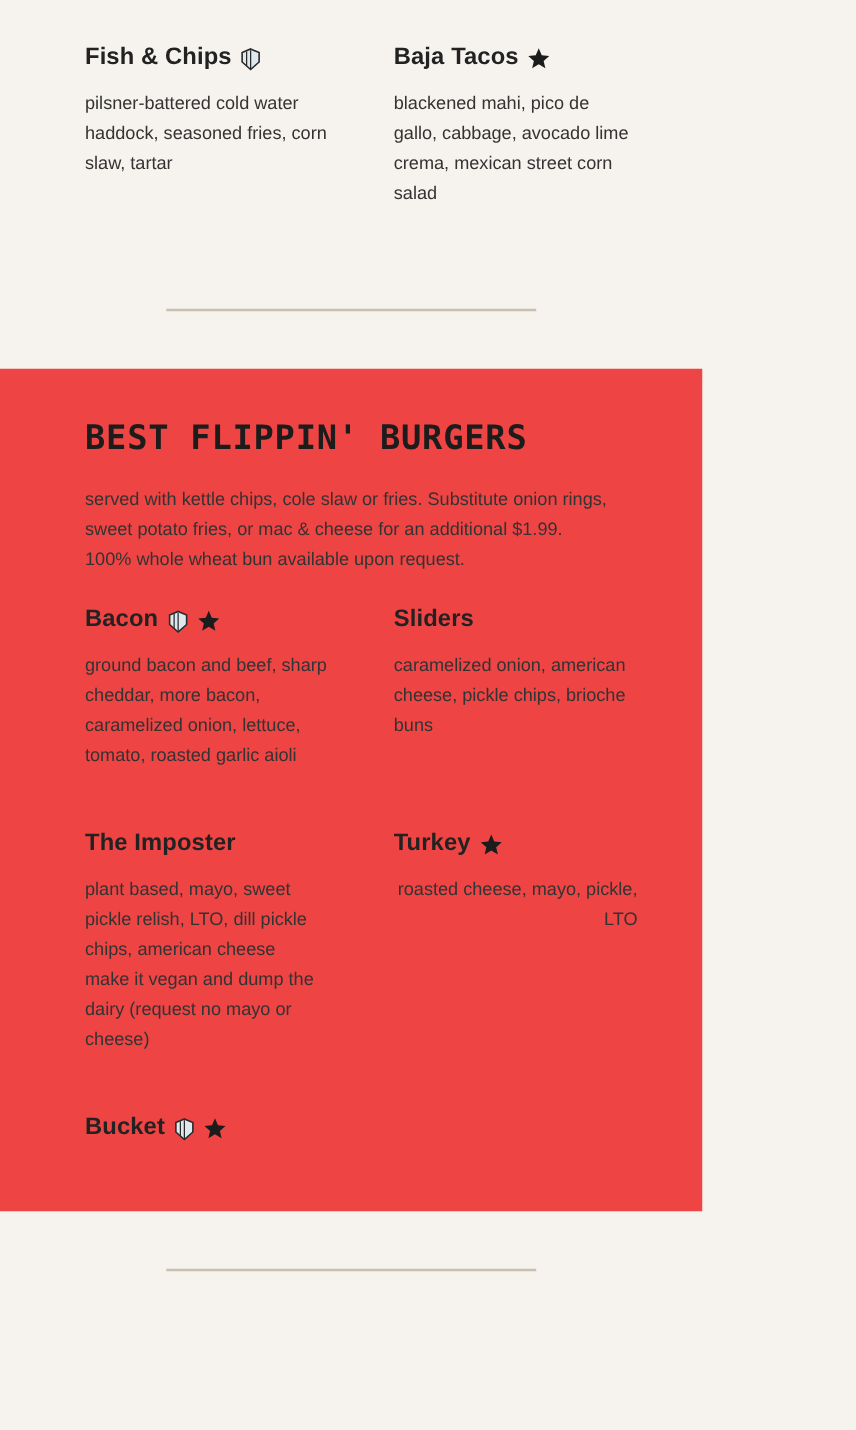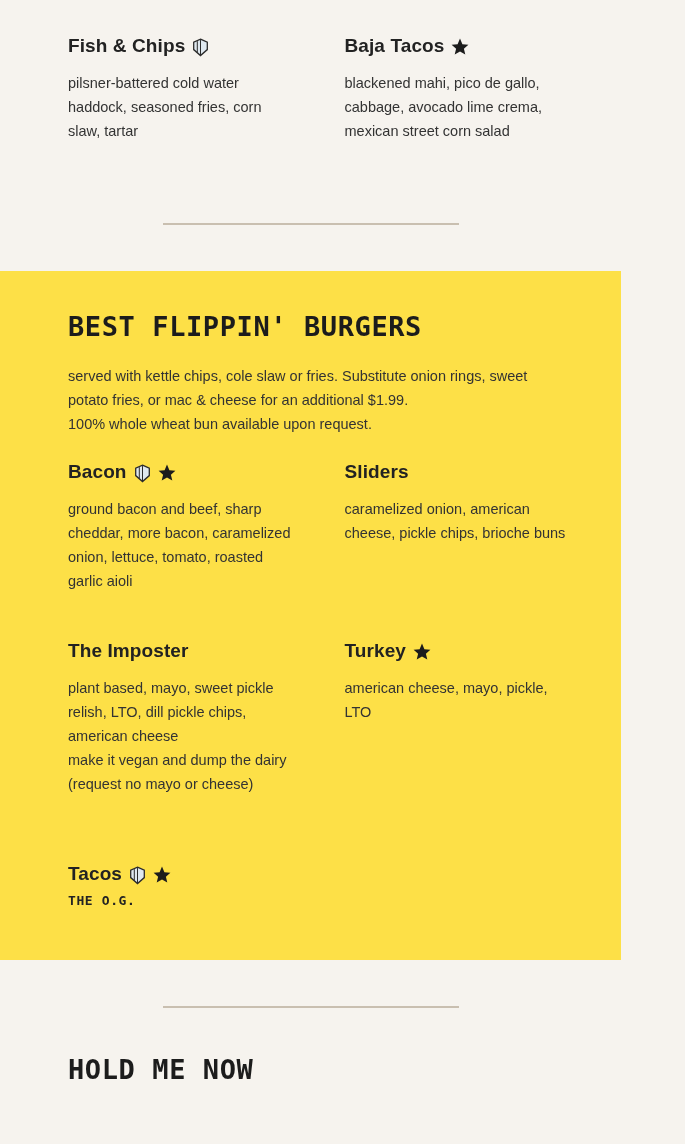--- a/index.html
+++ b/index.html
@@ -9,21 +9,21 @@
   body {
     width: 685px;
     min-height: 1144px;
     background: #f6f3ee;
     font-family: "Liberation Sans", sans-serif;
     color: #2b2b2b;
     -webkit-font-smoothing: antialiased;
   }
   .page {
     position: relative;
-    width: 621px;
+    width: 562px;
     min-height: 1144px;
     box-sizing: border-box;
     overflow: hidden;
   }
 
   
   .items-grid {
     display: grid;
     grid-template-columns: 1fr 1fr;
     column-gap: 52px;
@@ -81,21 +81,21 @@
     justify-content: center;
   }
   .divider {
     width: 296px;
     height: 2px;
     background: #c9bfb0;
   }
 
   
   .section-card {
-    background: #fde047;
+    background: #ef4444;
     padding: 40px 0 42px 0;
   }
   .section-inner {
     padding: 0 52px 0 68px;
   }
   .section-title {
     font-family: "DejaVu Sans Mono", monospace;
     font-size: 27px;
     font-weight: bold;
     letter-spacing: 0.6px;
@@ -192,65 +192,63 @@
           <p class="item-desc">ground bacon and beef, sharp cheddar, more bacon, caramelized onion, lettuce, tomato, roasted garlic aioli</p>
         </div>
 
         <div class="item" style="margin-bottom:48px;">
           <div class="item-name">
             <span>Sliders</span>
           </div>
           <p class="item-desc">caramelized onion, american cheese, pickle chips, brioche buns</p>
         </div>
 
-        <div class="item" style="margin-bottom:68px;">
+        <div class="item" style="margin-bottom:48px;">
           <div class="item-name">
             <span>The Imposter</span>
           </div>
           <p class="item-desc" style="white-space:pre-line;">plant based, mayo, sweet pickle relish, LTO, dill pickle chips, american cheese
 make it vegan and dump the dairy (request no mayo or cheese)</p>
         </div>
 
-        <div class="item" style="margin-bottom:48px;">
+        <div class="item" style="margin-bottom:48px;text-align:right;">
           <div class="item-name">
             <span>Turkey</span>
             <span class="icon-star">
               <svg viewBox="0 0 18 18" width="18" height="18" aria-hidden="true">
                 <path d="M9 0.6 L11.4 6.2 L17.4 6.7 L12.9 10.7 L14.3 16.6 L9 13.4 L3.7 16.6 L5.1 10.7 L0.6 6.7 L6.6 6.2 Z" fill="#1c1c1c"></path>
               </svg>
             </span>
           </div>
-          <p class="item-desc">american cheese, mayo, pickle, LTO</p>
+          <p class="item-desc">roasted cheese, mayo, pickle, LTO</p>
         </div>
 
         <div class="item" style="margin-bottom:0;">
           <div class="item-name">
-            <span>Tacos</span>
+            <span>Bucket</span>
             <span class="icon-vegan">
               <svg viewBox="0 0 17 19" width="17" height="19" aria-hidden="true">
                 <path d="M8.5 1.2 L15.3 4.1 L15.3 11.6 L8.5 17.6 L1.7 11.6 L1.7 4.1 Z" fill="#dfe8ef" stroke="#2b2b2b" stroke-width="1.3"></path>
                 <path d="M5.3 3.2 L5.3 14.5 M8.5 2.1 L8.5 17.2" stroke="#2b2b2b" stroke-width="1"></path>
               </svg>
             </span>
             <span class="icon-star">
               <svg viewBox="0 0 18 18" width="18" height="18" aria-hidden="true">
                 <path d="M9 0.6 L11.4 6.2 L17.4 6.7 L12.9 10.7 L14.3 16.6 L9 13.4 L3.7 16.6 L5.1 10.7 L0.6 6.7 L6.6 6.2 Z" fill="#1c1c1c"></path>
               </svg>
             </span>
           </div>
-          <div class="item-sub">The O.G.</div>
         </div>
 
       </div>
     </div>
   </div>
 
   <div class="spacer-lg"></div>
   <div class="divider-wrap">
     <div class="divider"></div>
   </div>
   <div class="spacer-lg"></div>
 
   <div class="plain-section">
-    <h2 class="section-title" style="margin-bottom:18px;">Hold Me Now</h2>
   </div>
 
 </div>
 
 </body></html>

